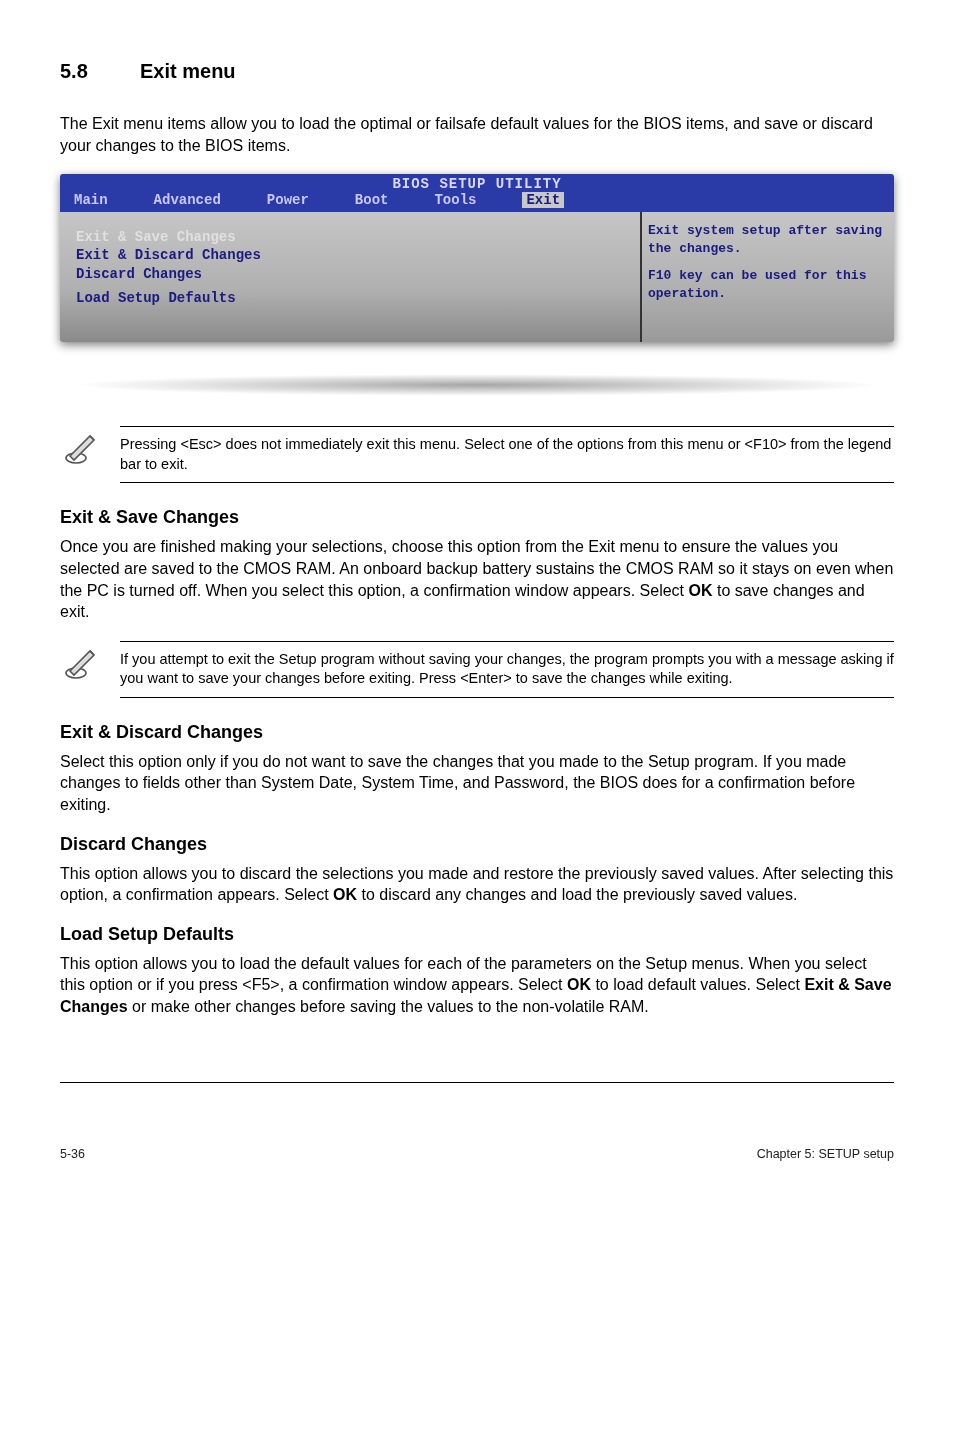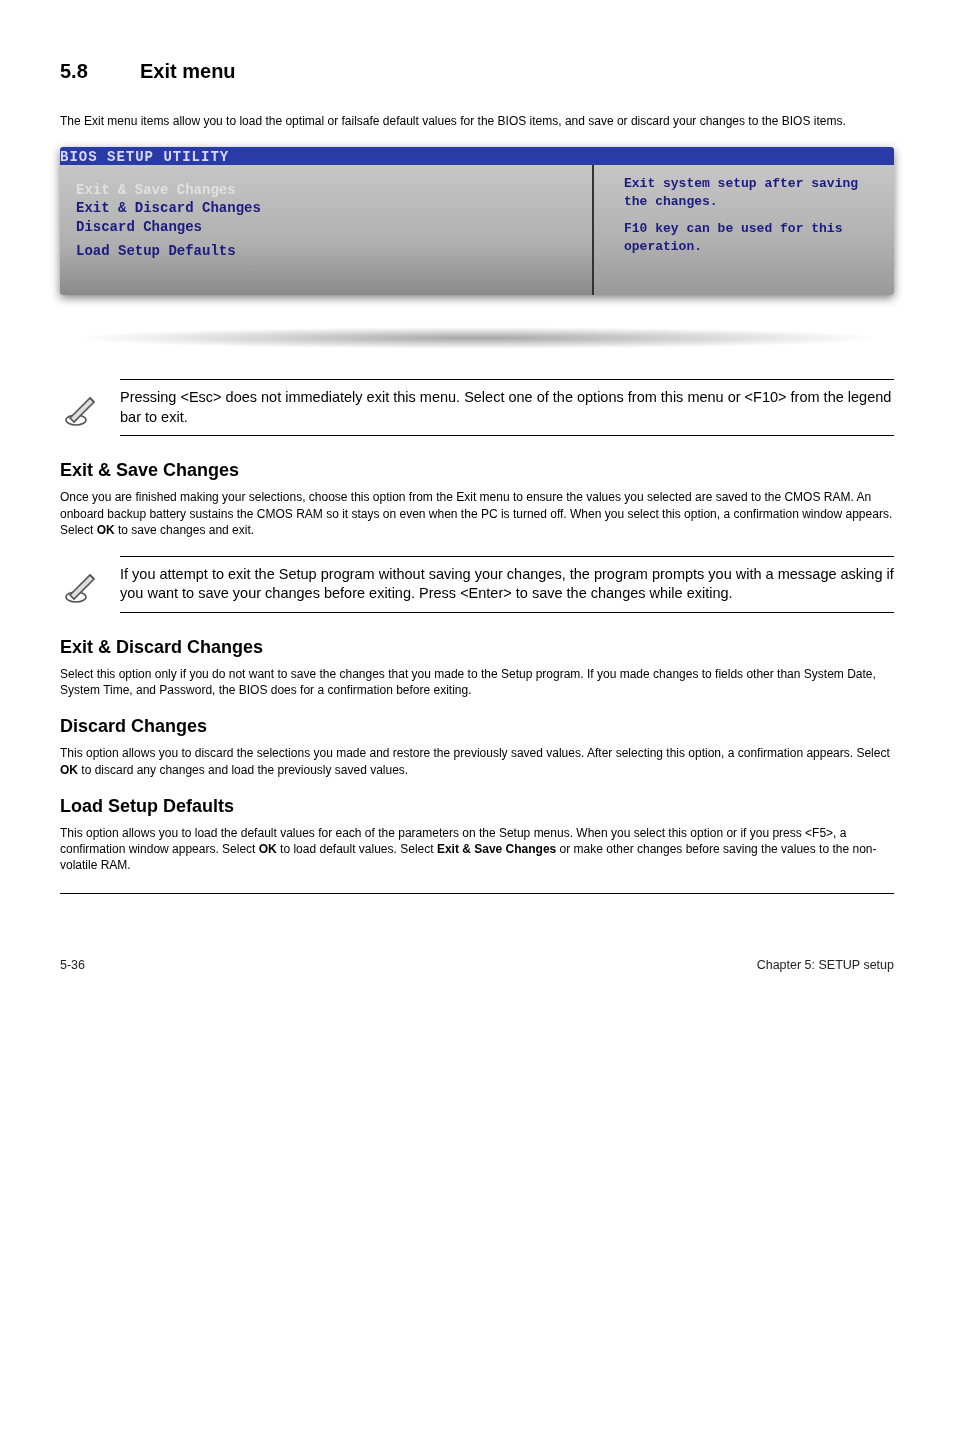--- a/index.html
+++ b/index.html
@@ -14,36 +14,37 @@
   h1 {
     font-size: 20px;
     font-weight: bold;
     margin: 0 0 30px 0;
   }
   h1 .num {
     display: inline-block;
     width: 80px;
   }
   .intro, .para {
-    font-size: 12px;
+    font-size: 16px;
     line-height: 1.35;
     margin: 0 0 18px 0;
   }
   .bios {
     margin: 10px 0 36px 0;
     border-radius: 3px;
     overflow: hidden;
     font-family: "Courier New", monospace;
     font-weight: bold;
     font-size: 14px;
     box-shadow: 0 -1px 0 rgba(255,255,255,.2) inset, 0 3px 10px rgba(0,0,0,.5);
   }
   .bios-title {
     background: #2a3aa6;
     color: #d8d8ff;
+    text-align: center;
     padding: 2px 0 0 0;
     font-size: 14px;
     letter-spacing: 1px;
   }
   .bios-menu {
     background: #2a3aa6;
     display: flex;
     padding: 0 14px 4px 14px;
     color: #c8c8ff;
   }
@@ -77,37 +78,37 @@
   }
   .bios-left .item-dark {
     color: #1a1a80;
     line-height: 1.3;
   }
   .bios-left .spacer {
     height: 6px;
   }
   .bios-right {
     width: 240px;
-    padding: 10px 30px;
+    padding: 10px 6px;
     background: linear-gradient(#c6c6c6 0%, #b0b0b0 60%, #9a9a9a 100%);
     color: #1a1a80;
     font-size: 13px;
     line-height: 1.35;
   }
   .bios-right .gap {
     height: 10px;
   }
   .bios-shadow {
     height: 22px;
     background: radial-gradient(ellipse at center, rgba(0,0,0,.35) 0%, rgba(0,0,0,0) 70%);
     margin: -4px 10px 30px 10px;
   }
   .notebox {
     display: flex;
-    align-items: flex-end;
+    align-items: flex-start;
     margin: 0 0 24px 0;
   }
   .notebox .icon {
     width: 60px;
     flex-shrink: 0;
     padding-top: 4px;
   }
   .notebox .icon svg {
     width: 40px;
     height: 40px;
@@ -128,35 +129,43 @@
   .footer {
     display: flex;
     justify-content: space-between;
     font-size: 12.5px;
     color: #222;
     margin-top: 60px;
     border-top: none;
   }
   .footer-line {
     border-top: 1px solid #000;
-    margin-top: 20px;
+    margin-top: 64px;
     padding-top: 4px;
   }
 </style>
 </head>
 <body>
 
 <h1>
   <span class="num">5.8</span><span>Exit menu</span>
 </h1>
 
 <p class="intro">The Exit menu items allow you to load the optimal or failsafe default values for the BIOS items, and save or discard your changes to the BIOS items.</p>
 
 <div class="bios">
   <div class="bios-title">BIOS SETUP UTILITY</div>
+  <div class="bios-menu">
+    <span>Main</span>
+    <span>Advanced</span>
+    <span>Power</span>
+    <span>Boot</span>
+    <span>Tools</span>
+    <span class="active">Exit</span>
+  </div>
   <div class="bios-body">
     <div class="bios-left">
       <div class="spacer"></div>
       <div class="item">Exit &amp; Save Changes</div>
       <div class="item-dark">Exit &amp; Discard Changes</div>
       <div class="item-dark">Discard Changes</div>
       <div class="spacer"></div>
       <div class="item-dark">Load Setup Defaults</div>
     </div>
     <div class="bios-right">

